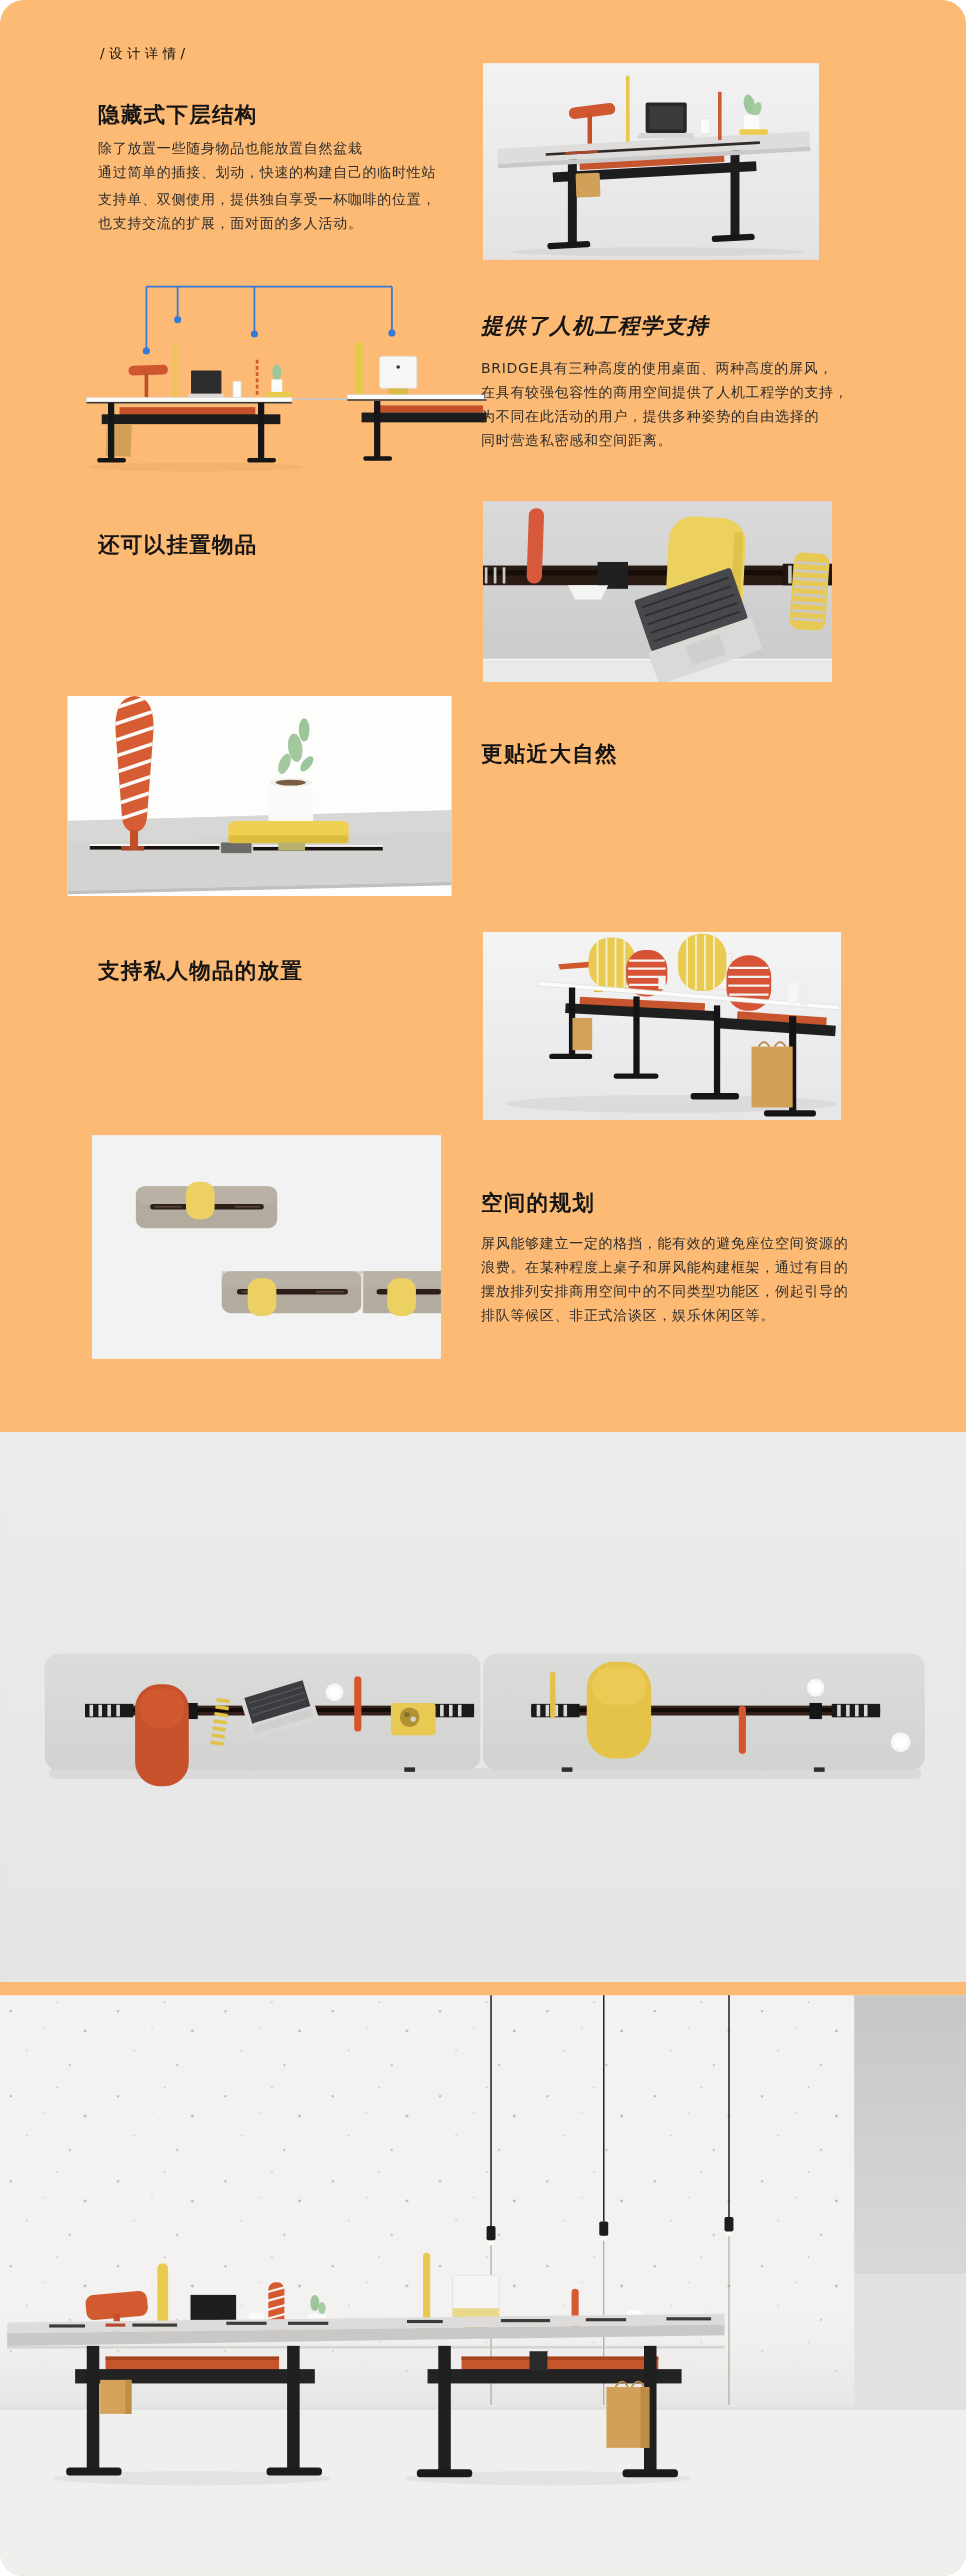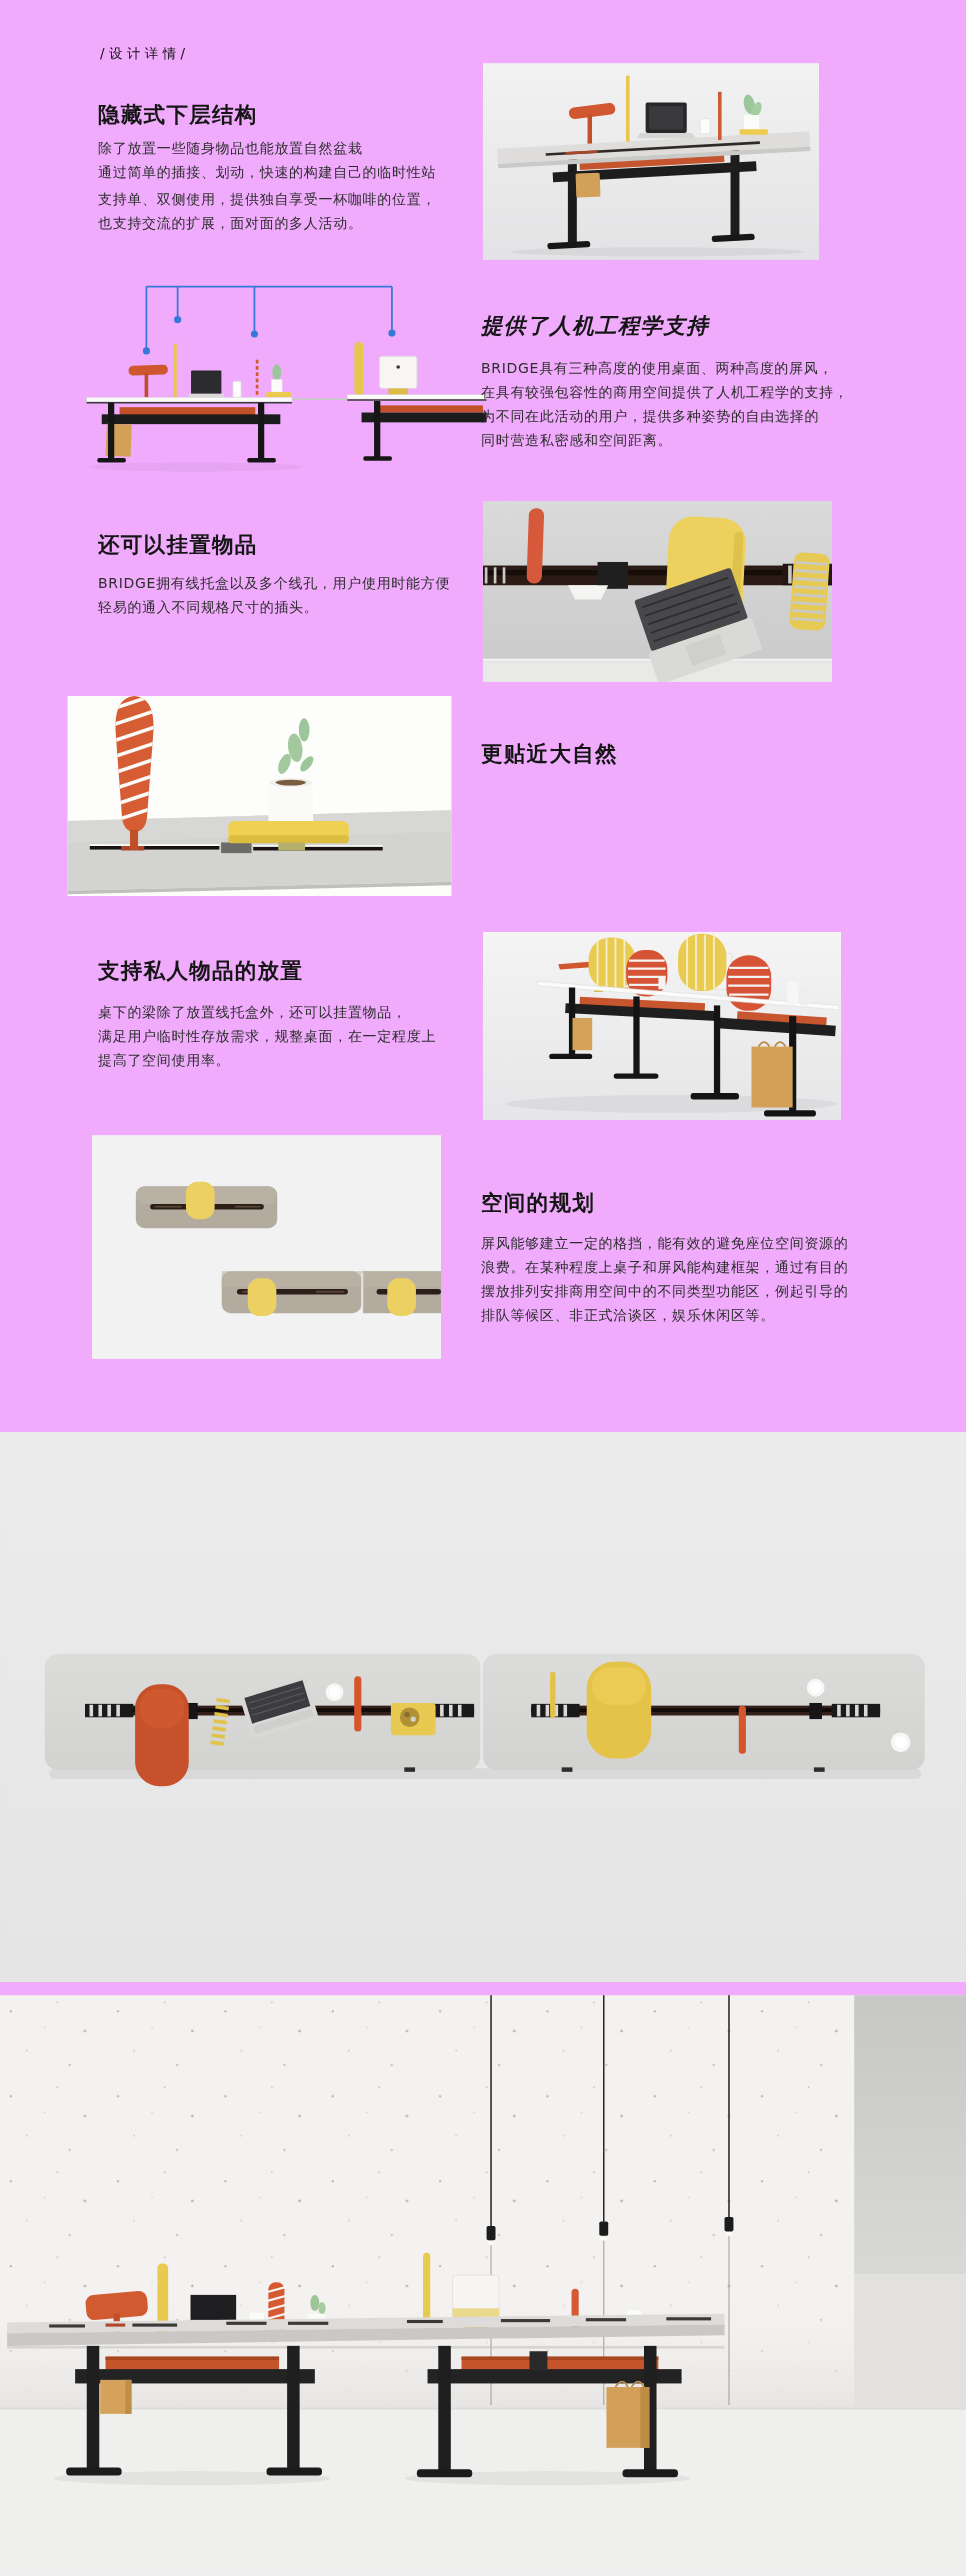--- a/index.html
+++ b/index.html
@@ -1,17 +1,17 @@
 <!DOCTYPE html>
 <html style="font-size:14.3px"><head>
 <meta charset="utf-8">
 <style>
   html,body{margin:0;padding:0;background:#fff;}
-  .page{position:relative;width:966px;height:2576px;background:#f0abfc;overflow:hidden;
-        font-family:"DejaVu Sans","Liberation Sans",sans-serif;color:#222;}
+  .page{position:relative;width:966px;height:2576px;background:#fdba74;overflow:hidden;
+        font-family:"DejaVu Sans","Liberation Sans",sans-serif;color:#222;border-radius:24px;}
   .abs{position:absolute;}
   .hdr{left:100px;top:45px;font-size:13.4px;letter-spacing:4.5px;color:#111;font-weight:500;}
   .sec-title{font-size:21.5px;font-weight:700;letter-spacing:1.3px;color:#151515;white-space:nowrap;}
   .body-text{font-size:14px;line-height:24px;letter-spacing:0.7px;color:#2d2d2d;white-space:nowrap;}
   .ln{display:block;}
   .t1{left:98px;top:100px;} .p1a{left:98px;top:136px;} .p1b{left:98px;top:187px;}
   .t2{left:481px;top:311px;font-style:italic;} .p2a{left:481px;top:356px;}
   .t3{left:98px;top:530px;} .p3a{left:98px;top:571px;}
   .t4{left:481px;top:739px;} .p4a{left:481px;top:780px;}
   .t5{left:98px;top:956px;} .p5a{left:98px;top:1000px;}
@@ -135,24 +135,20 @@
 
   <div class="abs sec-title t2">提供了人机工程学支持</div>
   <div class="abs body-text p2a">
     <span class="ln">BRIDGE具有三种高度的使用桌面、两种高度的屏风，</span>
     <span class="ln">在具有较强包容性的商用空间提供了人机工程学的支持，</span>
     <span class="ln">为不同在此活动的用户，提供多种姿势的自由选择的</span>
     <span class="ln">同时营造私密感和空间距离。</span>
   </div>
 
   <div class="abs sec-title t3">还可以挂置物品</div>
-  <div class="abs body-text p3a">
-    <span class="ln">BRIDGE拥有线托盒以及多个线孔，用户使用时能方便</span>
-    <span class="ln">轻易的通入不同规格尺寸的插头。</span>
-  </div>
 
   <figure class="abs fig2">
     <svg width="349" height="181" viewBox="0 0 390 202">
       <defs>
         <linearGradient id="g2" x1="0" y1="0" x2="0" y2="1">
           <stop offset="0" stop-color="#dadada"></stop>
             <stop offset="1" stop-color="#c9c9ca"></stop>
         </linearGradient>
       </defs>
       <rect width="390" height="202" fill="url(#g2)"></rect>
@@ -249,25 +245,20 @@
         <rect x="180" y="140" width="135" height="22" rx="7" fill="#f0d052"></rect>
         <rect x="180" y="156" width="135" height="9" rx="4" fill="#dcbd3e"></rect>
         <rect x="236" y="164" width="30" height="9" fill="#b7b06a"></rect>
       </g>
     </svg>
   </figure>
 
   <div class="abs sec-title t4">更贴近大自然</div>
 
   <div class="abs sec-title t5">支持私人物品的放置</div>
-  <div class="abs body-text p5a">
-    <span class="ln">桌下的梁除了放置线托盒外，还可以挂置物品，</span>
-    <span class="ln">满足用户临时性存放需求，规整桌面，在一定程度上</span>
-    <span class="ln">提高了空间使用率。</span>
-  </div>
 
   <figure class="abs fig4">
     <svg width="358" height="188" viewBox="0 0 400 210">
       <defs>
         <linearGradient id="g4" x1="0" y1="0" x2="0" y2="1">
           <stop offset="0" stop-color="#f4f4f5"></stop>
             <stop offset="1" stop-color="#e6e6e8"></stop>
         </linearGradient>
       </defs>
       <rect width="400" height="210" fill="url(#g4)"></rect>

